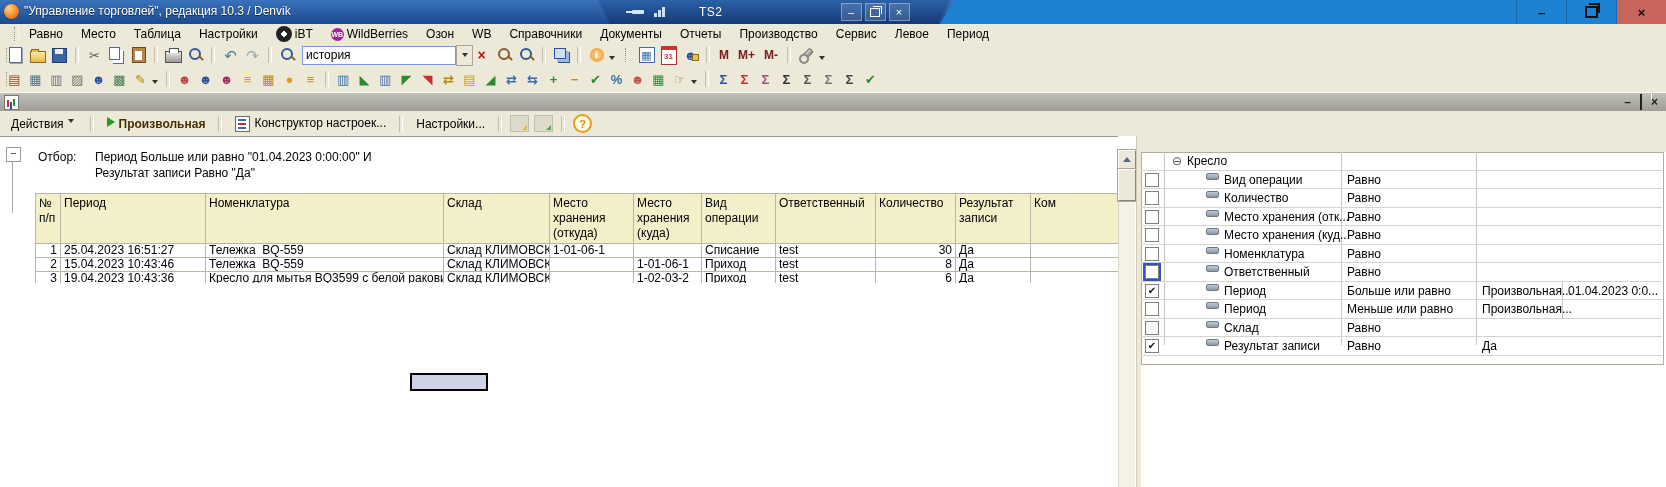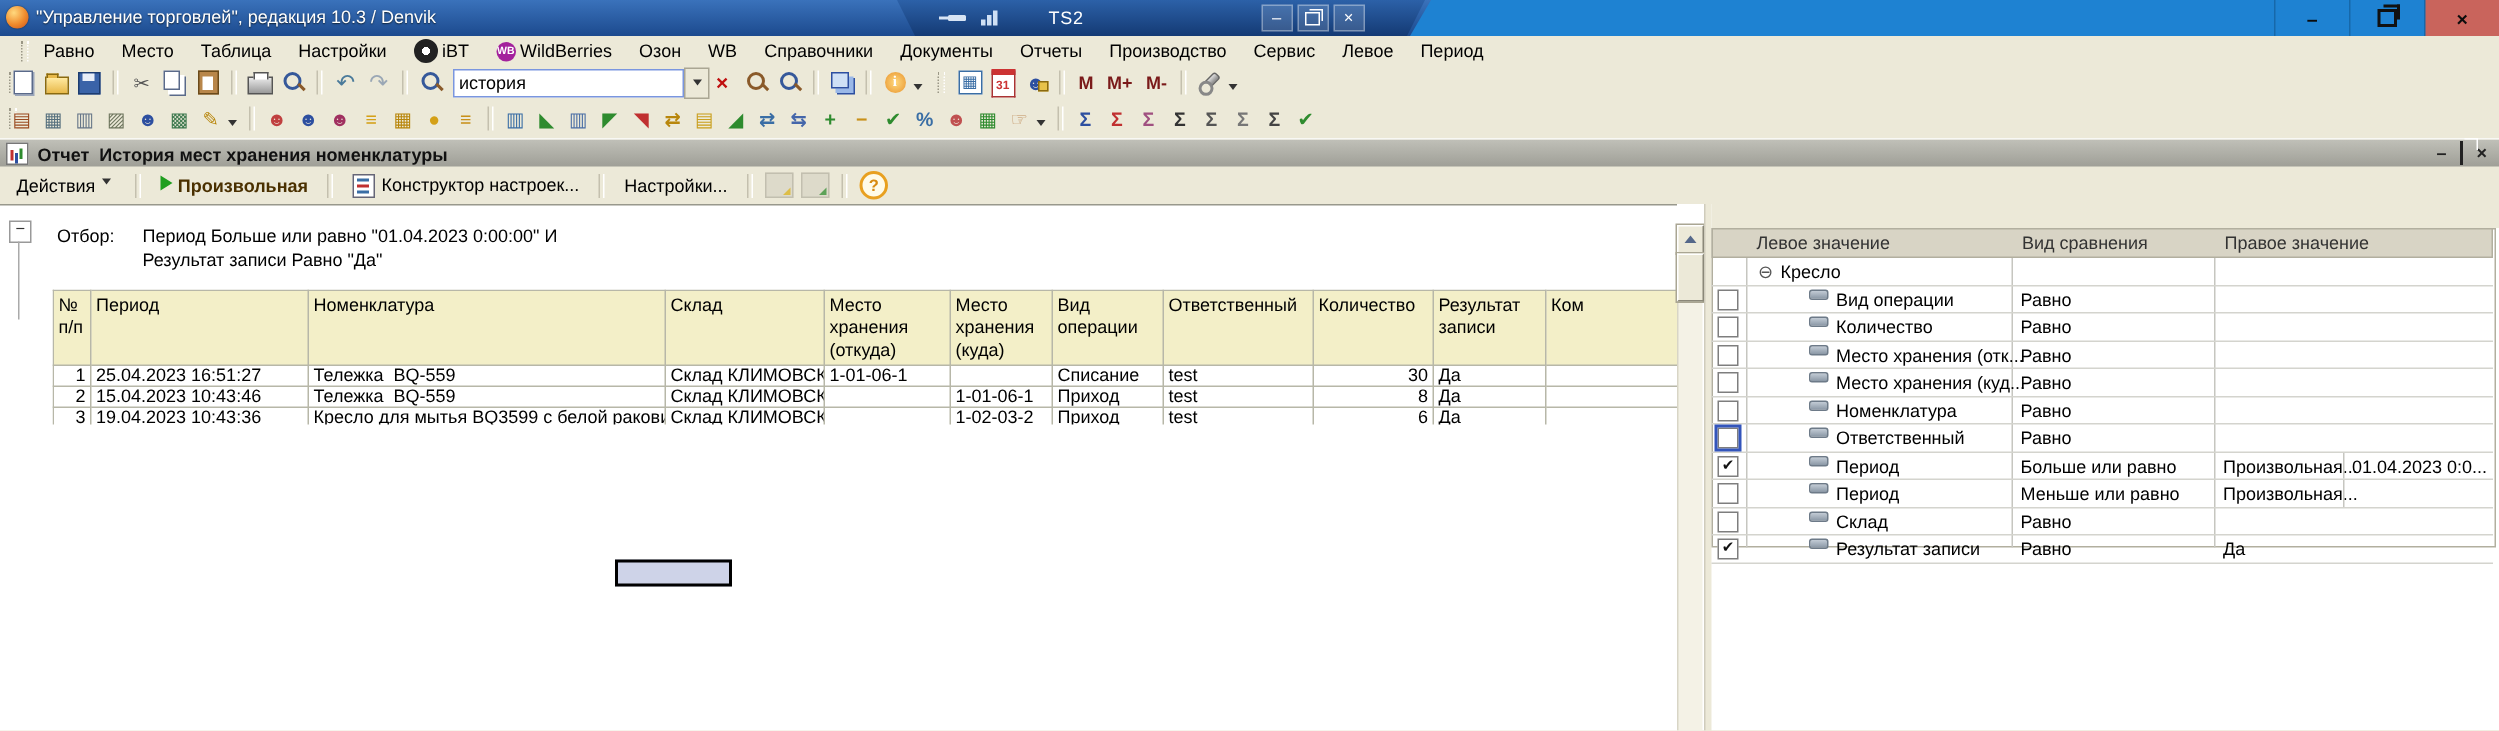--- a/index.html
+++ b/index.html
@@ -293,21 +293,20 @@
       <span class="t2i" style="color: rgb(51, 51, 51);">Σ</span>
       <span class="t2i" style="color: rgb(85, 85, 85);">Σ</span>
       <span class="t2i" style="color: rgb(119, 119, 119);">Σ</span>
       <span class="t2i" style="color: rgb(68, 68, 68);">Σ</span>
       <span class="t2i" style="color: rgb(46, 139, 46);">✔</span>
     </span>
 </div>
 
 <div class="abs mdibar">
   <span class="mdi-ic"></span>
-  <span class="mdi-title">Отчет  История мест хранения номенклатуры</span>
   <span class="mdibtns">
     <span>–</span>
     <span><span class="glr" style="border-color:#222"></span></span>
     <span>×</span>
   </span>
 </div>
 
 <div class="abs actionbar">
   <span class="abtn"><span>Действия</span><span class="caret" style="margin-top:2px"></span></span>
   <span class="tsep"></span>
@@ -412,25 +411,20 @@
     </span>
   <span class="sb-track"></span>
   <span class="sb-thumb"></span>
 </div>
 <div class="abs splitter"></div>
 
 <div class="abs settings-pane">
   <div class="sp-top"></div>
   <div class="gridbox"></div>
   <div class="sgrid">
-    <div class="shead" style="position:relative">
-      <span style="left:29px">Левое значение</span>
-      <span style="left:206px">Вид сравнения</span>
-      <span style="left:341px">Правое значение</span>
-    </div>
     <div style="position:relative">
       <span class="vline" style="left:23px;height:193px"></span>
       <span class="vline" style="left:200px;height:193px"></span>
       <span class="vline" style="left:335px;height:193px"></span>
 
       <div class="srow">
         <span class="treec" style="left:31px">⊖</span>
         <span style="left:46px">Кресло</span>
       </div>
 

